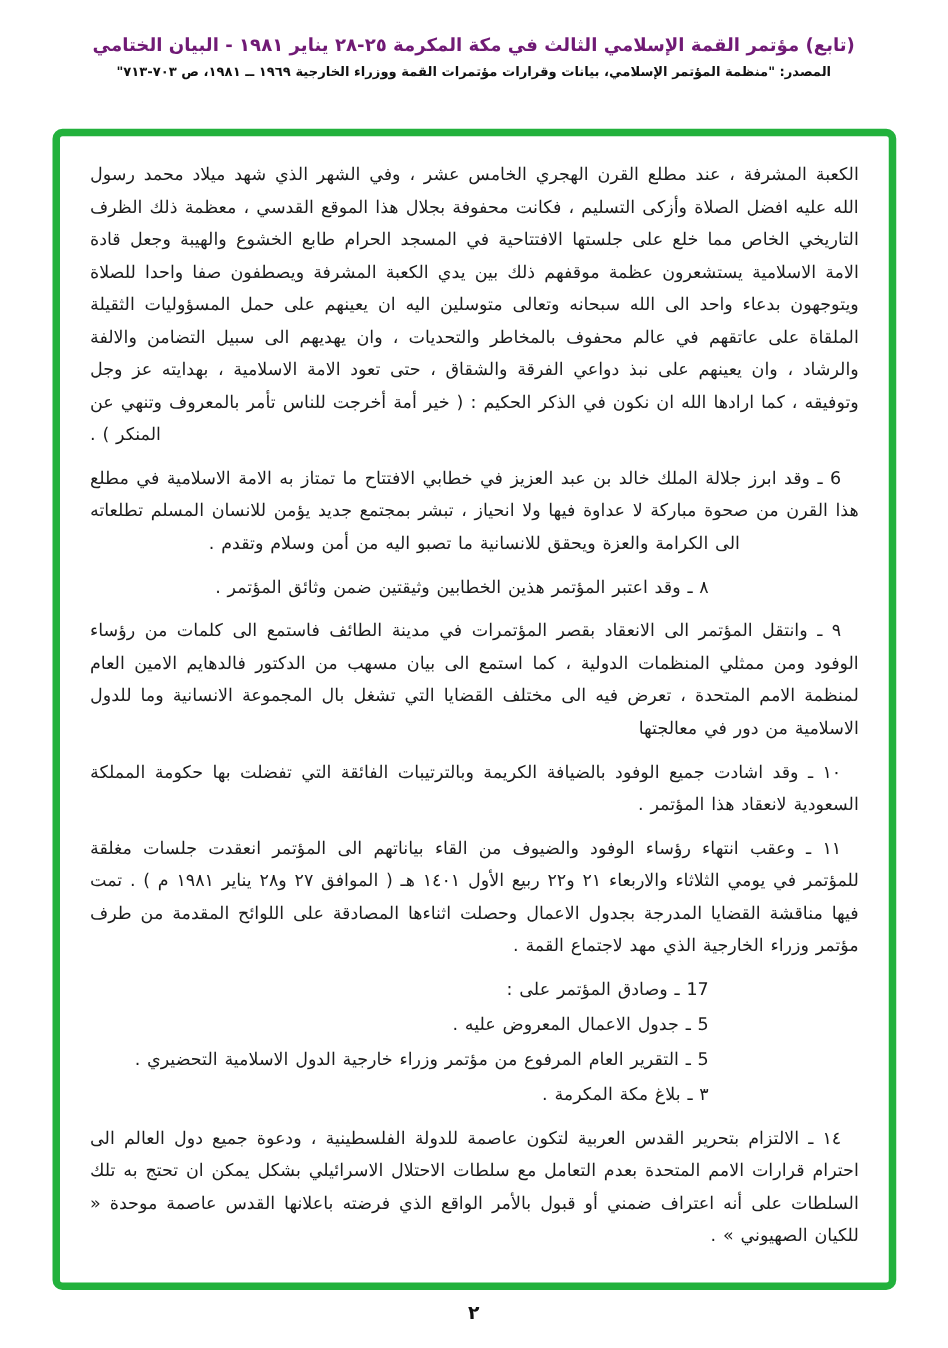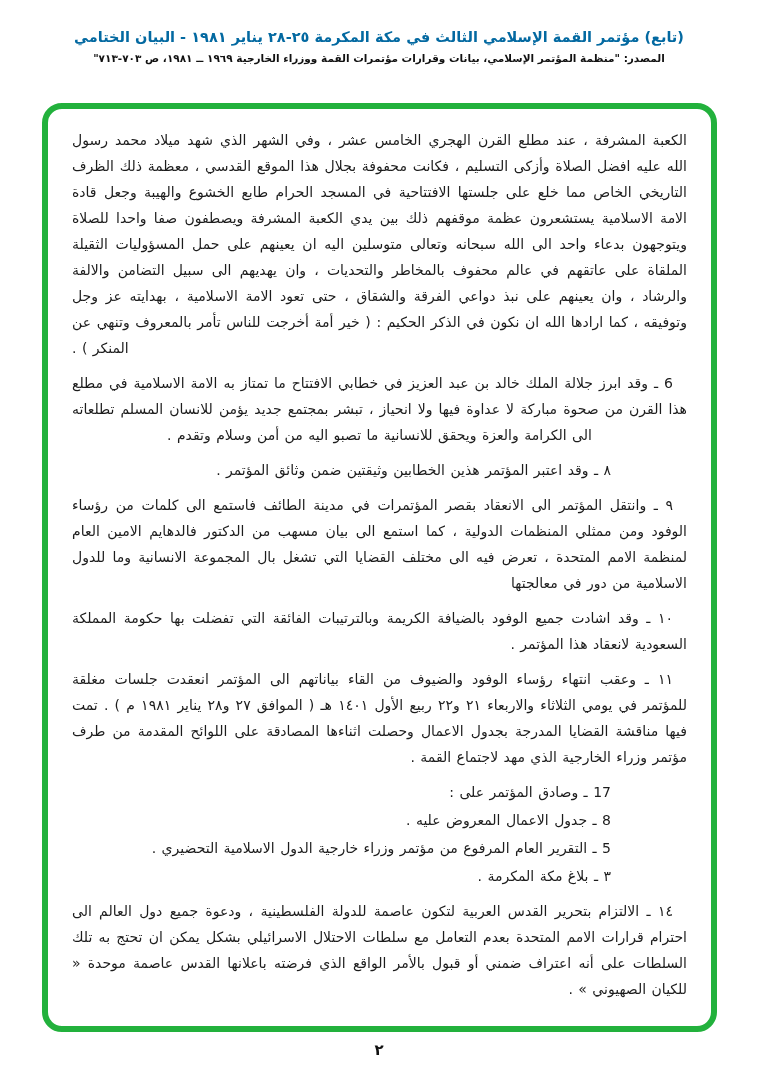--- a/index.html
+++ b/index.html
@@ -15,35 +15,35 @@
   .header {
     position: absolute;
     top: 26px; left: 0; right: 0;
     text-align: center;
   }
   .doc-title {
     direction: rtl;
     font-size: 14.5px;
     font-weight: bold;
     line-height: 22px;
-    color: #0369a1;
+    color: #701a75;
   }
   .doc-source {
     direction: rtl;
     font-size: 10.5px;
     font-weight: bold;
     margin-top: 4px;
     color: #111;
   }
   .content-box {
     position: absolute;
     left: 42px; top: 103px;
     width: 675px; height: 929px;
     border: 6px solid var(--green);
-    border-radius: 20px;
+    border-radius: 8px;
     padding: 18px 24px 10px 24px;
     overflow: hidden;
     background: #fff;
   }
   .para {
     direction: rtl;
     text-align: justify;
     font-size: 14px;
     line-height: 26px;
     margin-bottom: 9px;
@@ -51,21 +51,21 @@
     word-spacing: 1px;
   }
   .para.no-indent { text-indent: 0; }
   .para.tail-left  { text-align-last: left; }
   .para.tail-center{ text-align-last: center; }
   .short {
     direction: rtl;
     font-size: 14px;
     line-height: 26px;
     margin-bottom: 9px;
-    margin-right: 76px;
+    margin-right: 120px;
     word-spacing: 1px;
   }
   .short.tight { margin-bottom: 2px; }
   .short.bold { font-weight: bold; margin-top: 6px; margin-bottom: 12px; }
   .footer {
     position: absolute;
     left: 0; right: 0;
     top: 1040px;
     text-align: center;
   }
@@ -92,21 +92,21 @@
   <p class="short" dir="rtl">٨ ـ وقد اعتبر المؤتمر هذين الخطابين وثيقتين ضمن وثائق المؤتمر .</p>
 
   <p class="para" dir="rtl">٩ ـ وانتقل المؤتمر الى الانعقاد بقصر المؤتمرات في مدينة الطائف فاستمع الى كلمات من رؤساء الوفود ومن ممثلي المنظمات الدولية ، كما استمع الى بيان مسهب من الدكتور فالدهايم الامين العام لمنظمة الامم المتحدة ، تعرض فيه الى مختلف القضايا التي تشغل بال المجموعة الانسانية وما للدول الاسلامية من دور في معالجتها</p>
 
   <p class="para" dir="rtl">١٠ ـ وقد اشادت جميع الوفود بالضيافة الكريمة وبالترتيبات الفائقة التي تفضلت بها حكومة المملكة السعودية لانعقاد هذا المؤتمر .</p>
 
   <p class="para" dir="rtl">١١ ـ وعقب انتهاء رؤساء الوفود والضيوف من القاء بياناتهم الى المؤتمر انعقدت جلسات مغلقة للمؤتمر في يومي الثلاثاء والاربعاء ٢١ و٢٢ ربيع الأول ١٤٠١ هـ ( الموافق ٢٧ و٢٨ يناير ١٩٨١ م ) . تمت فيها مناقشة القضايا المدرجة بجدول الاعمال وحصلت اثناءها المصادقة على اللوائح المقدمة من طرف مؤتمر وزراء الخارجية الذي مهد لاجتماع القمة .</p>
 
   <div>
     <p class="short tight" dir="rtl">17 ـ وصادق المؤتمر على :</p>
-    <p class="short tight" dir="rtl">8 ـ جدول الاعمال المعروض عليه .</p>
+    <p class="short tight" dir="rtl">5 ـ جدول الاعمال المعروض عليه .</p>
     <p class="short tight" dir="rtl">5 ـ التقرير العام المرفوع من مؤتمر وزراء خارجية الدول الاسلامية التحضيري .</p>
     <p class="short" dir="rtl">٣ ـ بلاغ مكة المكرمة .</p>
   </div>
 
 
 
   <p class="para" dir="rtl">١٤ ـ الالتزام بتحرير القدس العربية لتكون عاصمة للدولة الفلسطينية ، ودعوة جميع دول العالم الى احترام قرارات الامم المتحدة بعدم التعامل مع سلطات الاحتلال الاسرائيلي بشكل يمكن ان تحتج به تلك السلطات على أنه اعتراف ضمني أو قبول بالأمر الواقع الذي فرضته باعلانها القدس عاصمة موحدة « للكيان الصهيوني » .</p>
 
 </div>
 

